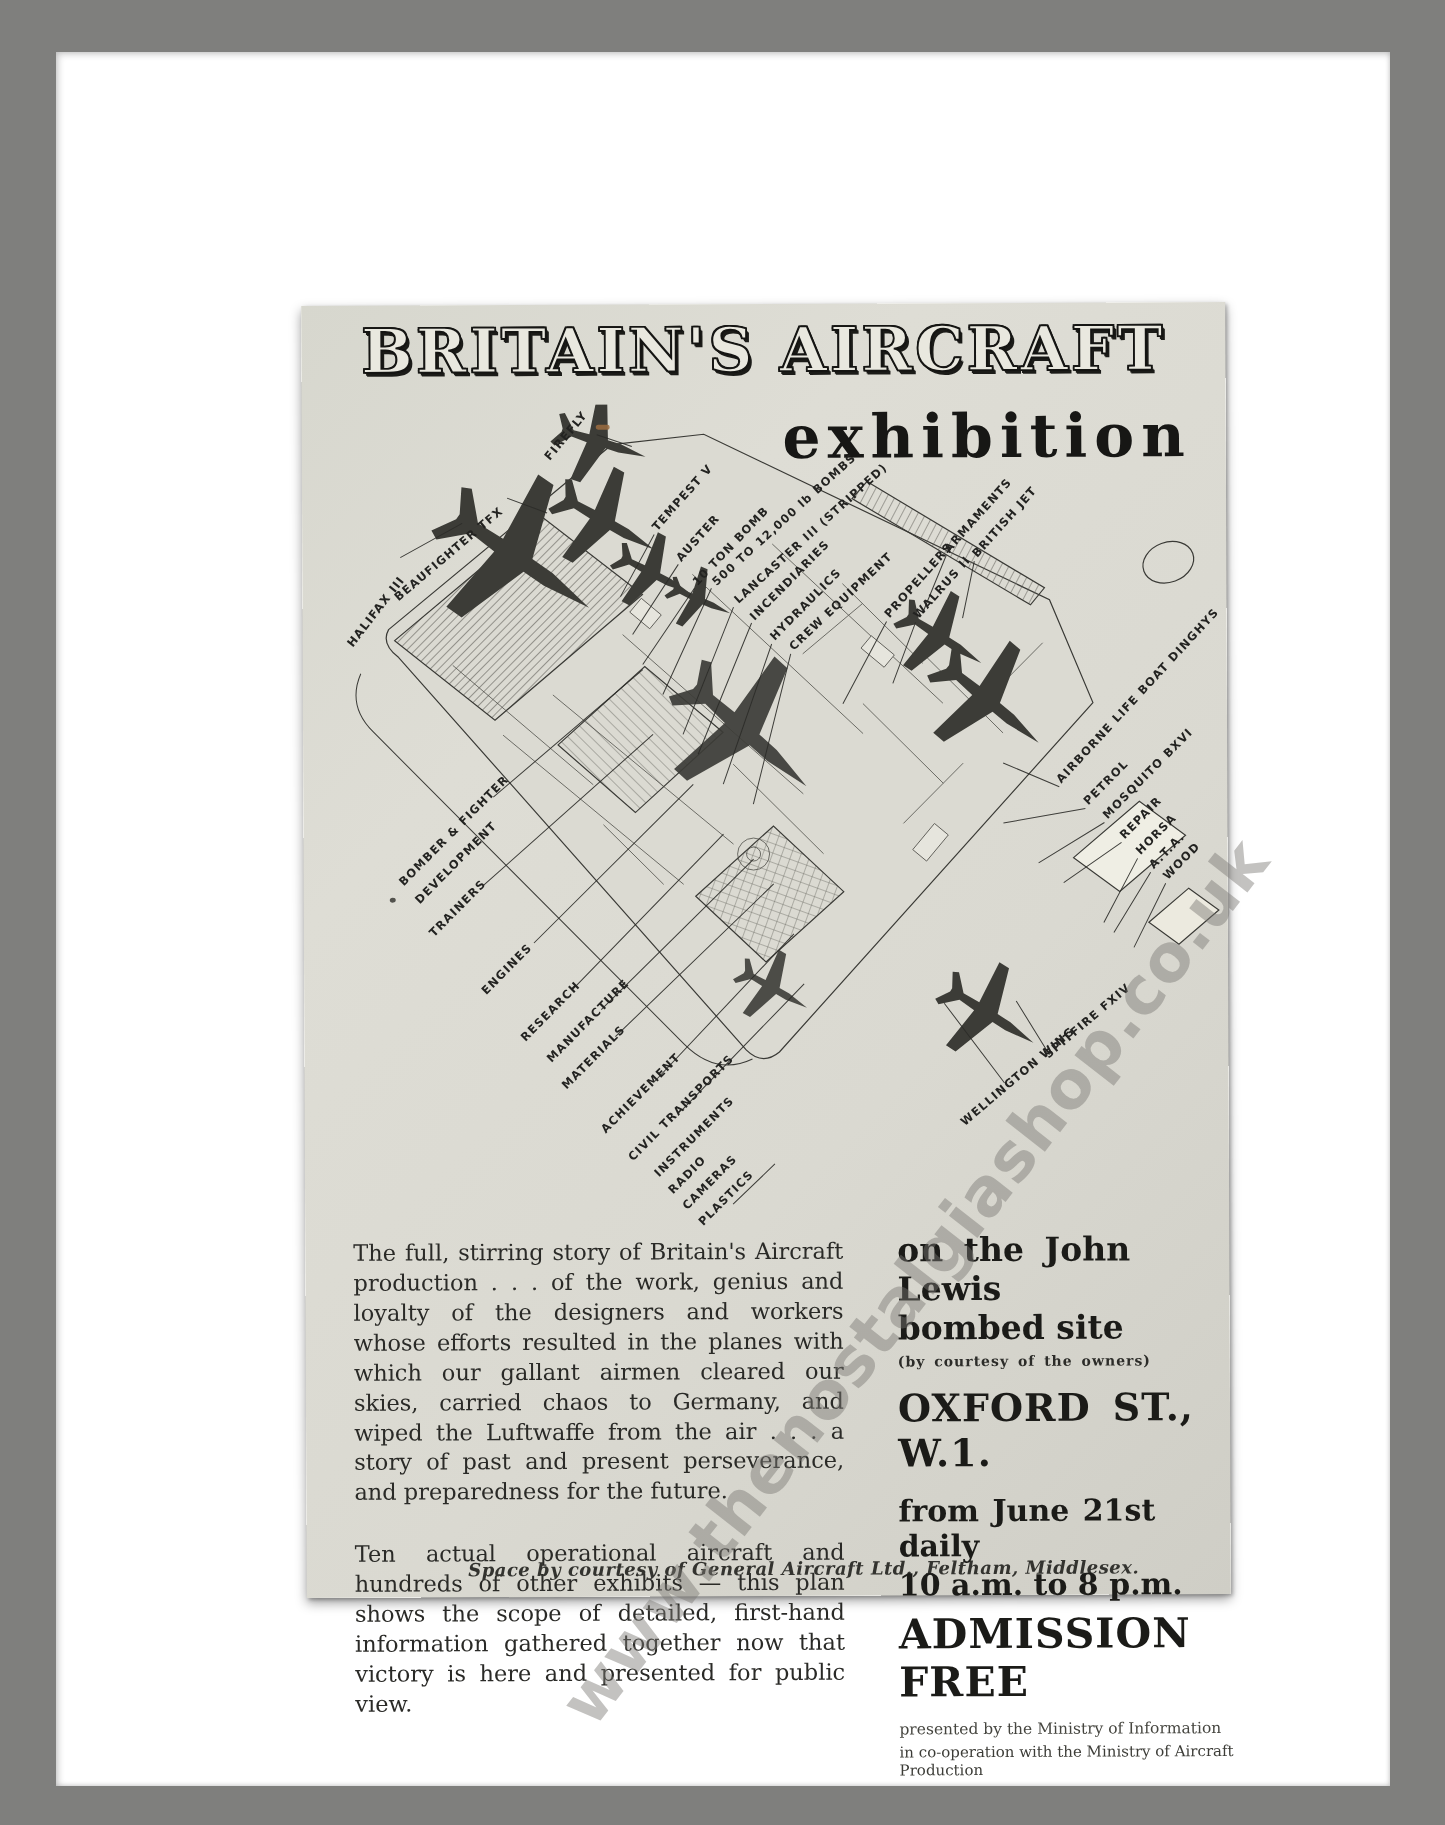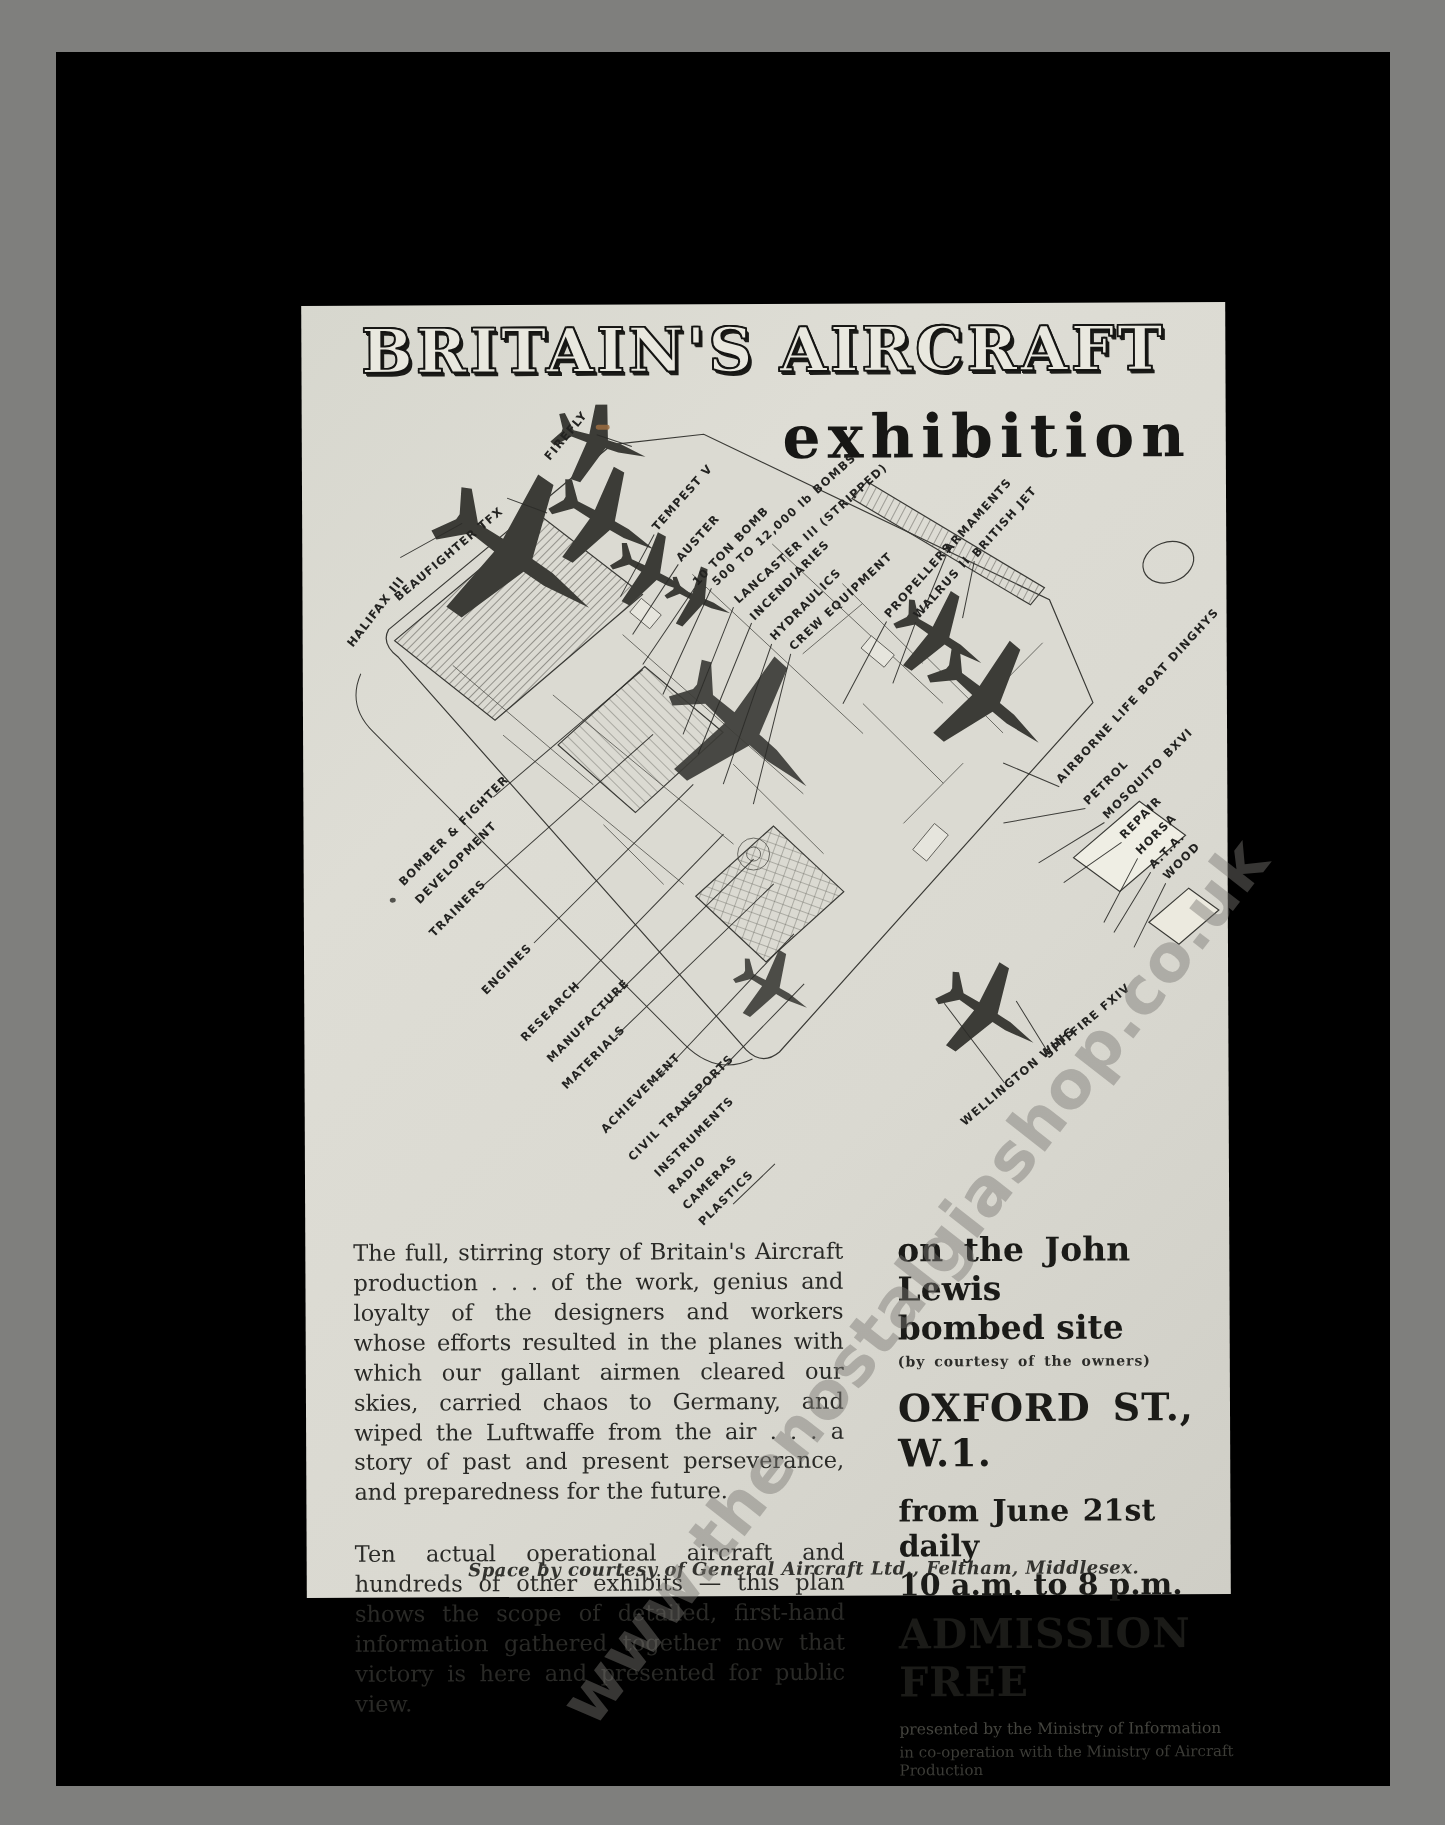--- a/index.html
+++ b/index.html
@@ -5,21 +5,21 @@
   html,body{margin:0;padding:0;}
   body{
     width:1445px;height:1825px;
     background:#7f7f7d;
     position:relative;
     overflow:hidden;
     font-family:"DejaVu Serif", serif;
   }
   .mat{
     position:absolute;left:56px;top:52px;width:1334px;height:1734px;
-    background:#000000;
+    background:#ffffff;
     box-shadow: inset 2px 2px 7px rgba(0,0,0,0.22), inset -1px -1px 4px rgba(0,0,0,0.12);
   }
   .paper{
     position:absolute;left:248px;top:252px;width:924px;height:1292px;
     background:linear-gradient(135deg,#d7d7ce 0%,#deddd5 28%,#dad9d1 62%,#cfcec6 100%);
     box-shadow: 0 5px 12px rgba(0,0,0,0.38), 2px 2px 4px rgba(0,0,0,0.25);
     transform:rotate(-0.25deg);
   }
   .ad-title{
     position:absolute;left:0;top:10px;width:100%;

